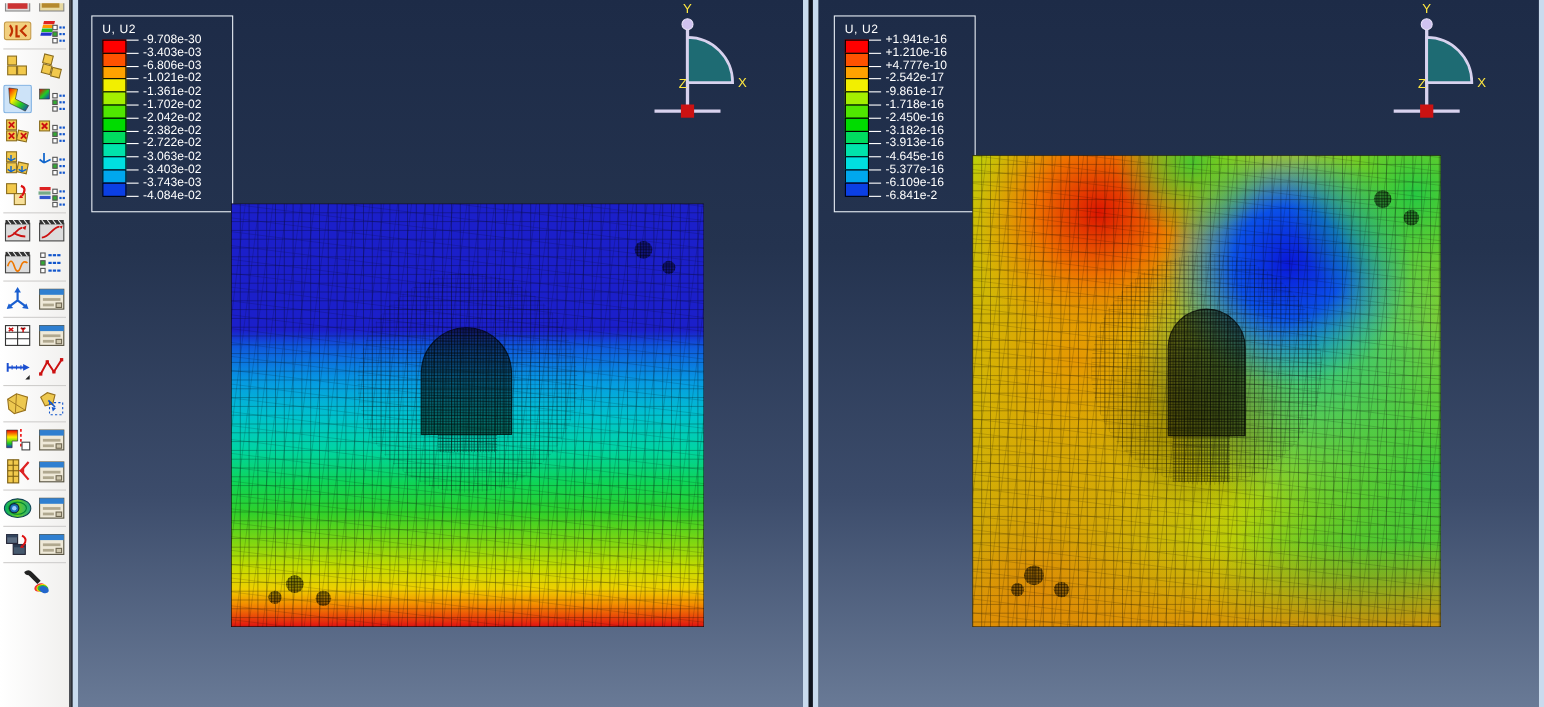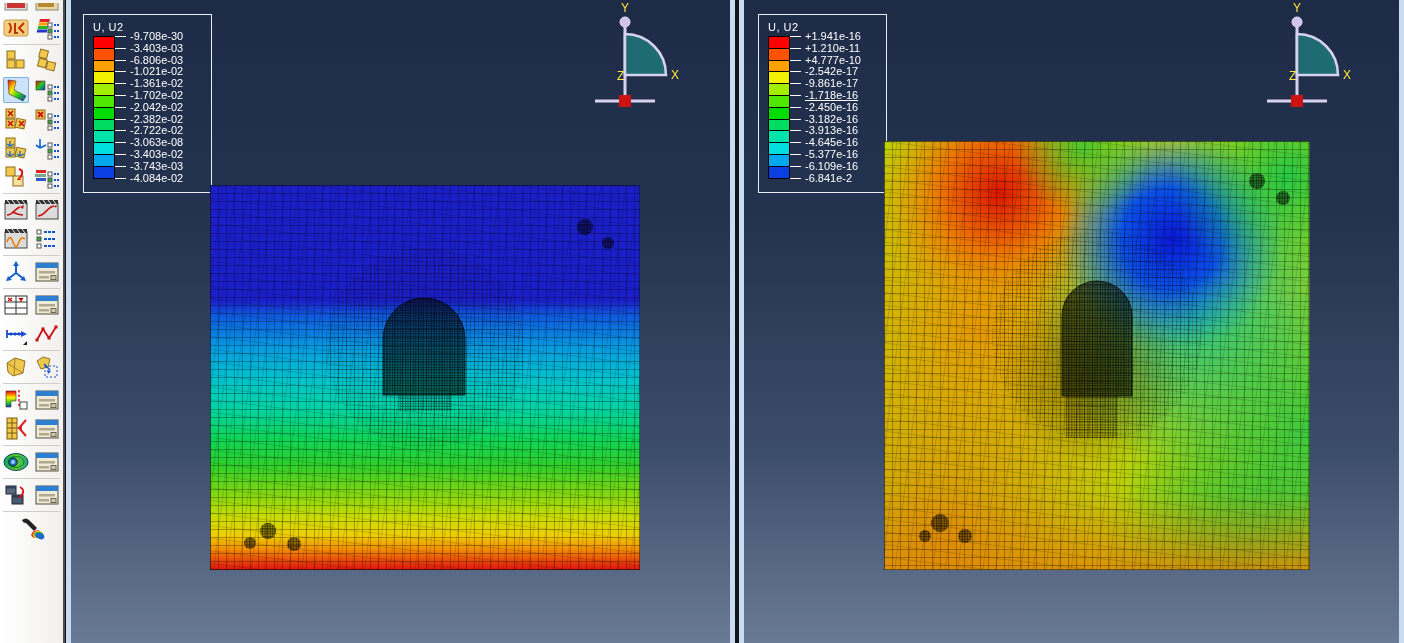--- a/index.html
+++ b/index.html
@@ -453,21 +453,21 @@
           <div class="vlabel" style="top: 41.2px;">-1.361e-02</div>
           <div class="ltick" style="top: 59px;"></div>
           <div class="vlabel" style="top: 53px;">-1.702e-02</div>
           <div class="ltick" style="top: 70.8px;"></div>
           <div class="vlabel" style="top: 64.8px;">-2.042e-02</div>
           <div class="ltick" style="top: 82.6px;"></div>
           <div class="vlabel" style="top: 76.6px;">-2.382e-02</div>
           <div class="ltick" style="top: 94.4px;"></div>
           <div class="vlabel" style="top: 88.4px;">-2.722e-02</div>
           <div class="ltick" style="top: 106.2px;"></div>
-          <div class="vlabel" style="top: 100.2px;">-3.063e-08</div>
+          <div class="vlabel" style="top: 100.2px;">-3.063e-02</div>
           <div class="ltick" style="top: 118px;"></div>
           <div class="vlabel" style="top: 112px;">-3.403e-02</div>
           <div class="ltick" style="top: 129.8px;"></div>
           <div class="vlabel" style="top: 123.8px;">-3.743e-03</div>
           <div class="ltick" style="top: 141.6px;"></div>
           <div class="vlabel" style="top: 135.6px;">-4.084e-02</div>
         </div>
   </div>
 
   <svg class="triad" style="left:506px;top:0px;" width="104" height="114" viewBox="0 0 104 114">
@@ -556,29 +556,29 @@
           <div class="swatch" style="top: 59px; background: rgb(79, 230, 0);"></div>
           <div class="swatch" style="top: 70.8px; background: rgb(0, 220, 0);"></div>
           <div class="swatch" style="top: 82.6px; background: rgb(0, 220, 95);"></div>
           <div class="swatch" style="top: 94.4px; background: rgb(0, 227, 171);"></div>
           <div class="swatch" style="top: 106.2px; background: rgb(0, 223, 224);"></div>
           <div class="swatch" style="top: 118px; background: rgb(0, 167, 238);"></div>
           <div class="swatch" style="top: 129.8px; background: rgb(11, 63, 228);"></div>
           <div class="ltick" style="top: 0px;"></div>
           <div class="vlabel" style="top: -6px;">+1.941e-16</div>
           <div class="ltick" style="top: 11.8px;"></div>
-          <div class="vlabel" style="top: 5.8px;">+1.210e-11</div>
+          <div class="vlabel" style="top: 5.8px;">+1.210e-16</div>
           <div class="ltick" style="top: 23.6px;"></div>
           <div class="vlabel" style="top: 17.6px;">+4.777e-10</div>
           <div class="ltick" style="top: 35.4px;"></div>
           <div class="vlabel" style="top: 29.4px; text-align: center;">-2.542e-17</div>
           <div class="ltick" style="top: 47.2px;"></div>
           <div class="vlabel" style="top: 41.2px;">-9.861e-17</div>
           <div class="ltick" style="top: 59px;"></div>
-          <div class="vlabel" style="top: 53px; text-decoration: underline;">-1.718e-16</div>
+          <div class="vlabel" style="top: 53px;">-1.718e-16</div>
           <div class="ltick" style="top: 70.8px;"></div>
           <div class="vlabel" style="top: 64.8px;">-2.450e-16</div>
           <div class="ltick" style="top: 82.6px;"></div>
           <div class="vlabel" style="top: 76.6px;">-3.182e-16</div>
           <div class="ltick" style="top: 94.4px;"></div>
           <div class="vlabel" style="top: 88.4px;">-3.913e-16</div>
           <div class="ltick" style="top: 106.2px;"></div>
           <div class="vlabel" style="top: 100.2px;">-4.645e-16</div>
           <div class="ltick" style="top: 118px;"></div>
           <div class="vlabel" style="top: 112px;">-5.377e-16</div>

